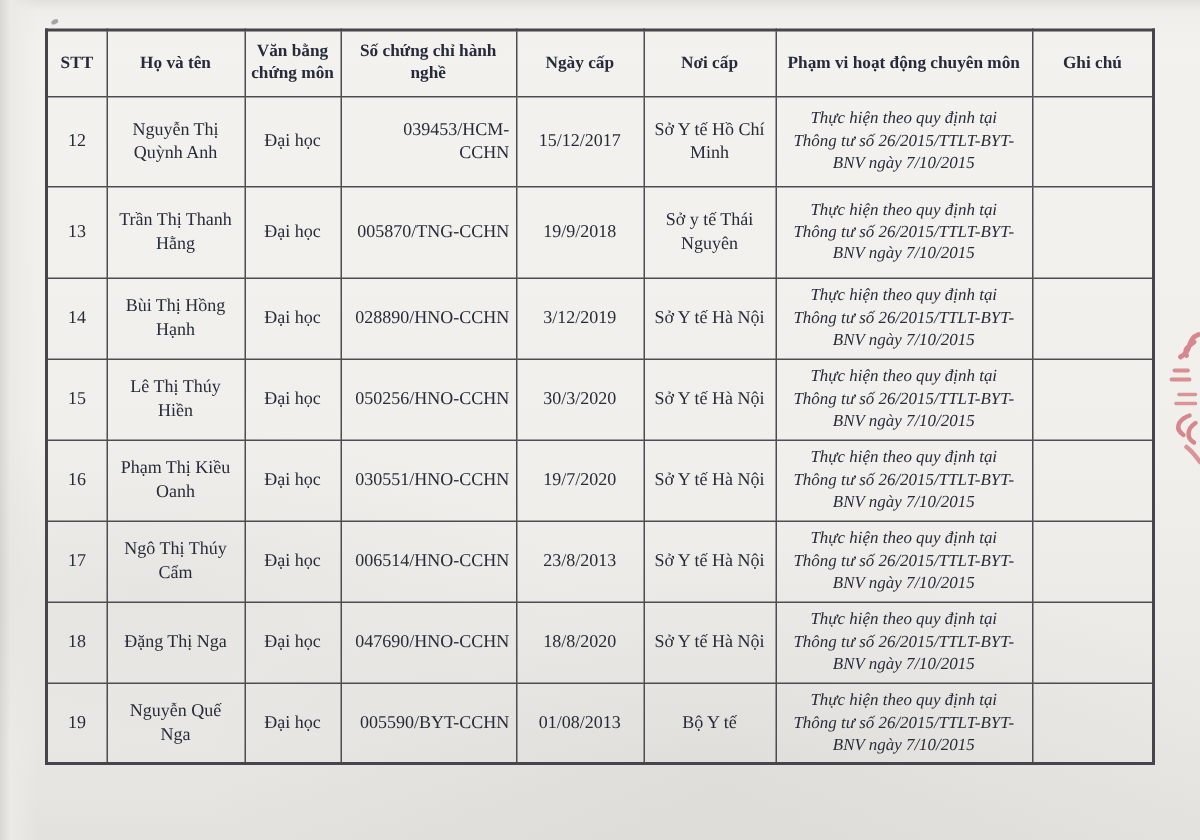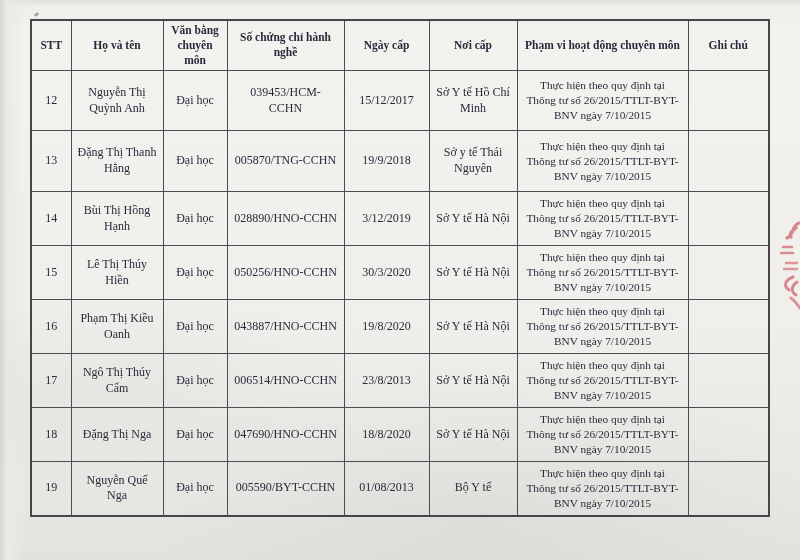--- a/index.html
+++ b/index.html
@@ -33,22 +33,22 @@
   }
   .doc{border:2px solid #45454b;}
   .doc th{
     font-size:11.5px;font-weight:bold;line-height:1.3;padding:2px 3px;
   }
   .doc td{
     font-size:12px;line-height:1.32;padding:2px 4px;
   }
   thead tr{height:44px;}
   tbody tr{height:54px;}
-  td.cert{white-space:pre-line;}
-  td.scope{font-size:11.3px;padding:2px 8px;}
+  td.cert{white-space:pre-line;text-align:right;}
+  td.scope{font-size:11.3px;padding:2px 8px;font-style:italic;}
   td.place{padding:14px 6px;}
   .stamp{
     position:absolute;right:-3px;top:220px;width:34px;height:92px;
     pointer-events:none;opacity:0.75;
   }
 </style>
 </head>
 <body>
 
 <div class="paper-grain"></div>
@@ -62,21 +62,21 @@
       <col style="width:117px">
     <col style="width:85px">
       <col style="width:88px">
       <col style="width:171px">
       <col style="width:81px">
   </colgroup>
   <thead>
     <tr>
       <th>STT</th>
       <th>Họ và tên</th>
-      <th>Văn bằng chuyên môn</th>
+      <th>Văn bằng chứng môn</th>
       <th>Số chứng chỉ hành nghề</th>
       <th>Ngày cấp</th>
       <th>Nơi cấp</th>
       <th>Phạm vi hoạt động chuyên môn</th>
       <th>Ghi chú</th>
     </tr>
   </thead>
   <tbody>
     <tr>
       <td>12</td>
@@ -84,21 +84,21 @@
       <td>Đại học</td>
       <td class="cert">039453/HCM-
 CCHN</td>
       <td>15/12/2017</td>
       <td class="place">Sở Y tế Hồ Chí Minh</td>
       <td class="scope">Thực hiện theo quy định tại Thông tư số 26/2015/TTLT-BYT-BNV ngày 7/10/2015</td>
       <td></td>
     </tr>
     <tr>
       <td>13</td>
-      <td>Đặng Thị Thanh Hằng</td>
+      <td>Trần Thị Thanh Hằng</td>
       <td>Đại học</td>
       <td class="cert">005870/TNG-CCHN</td>
       <td>19/9/2018</td>
       <td class="place">Sở y tế Thái Nguyên</td>
       <td class="scope">Thực hiện theo quy định tại Thông tư số 26/2015/TTLT-BYT-BNV ngày 7/10/2015</td>
       <td></td>
     </tr>
     <tr>
       <td>14</td>
       <td>Bùi Thị Hồng Hạnh</td>
@@ -116,22 +116,22 @@
       <td class="cert">050256/HNO-CCHN</td>
       <td>30/3/2020</td>
       <td class="place">Sở Y tế Hà Nội</td>
       <td class="scope">Thực hiện theo quy định tại Thông tư số 26/2015/TTLT-BYT-BNV ngày 7/10/2015</td>
       <td></td>
     </tr>
     <tr>
       <td>16</td>
       <td>Phạm Thị Kiều Oanh</td>
       <td>Đại học</td>
-      <td class="cert">043887/HNO-CCHN</td>
-      <td>19/8/2020</td>
+      <td class="cert">030551/HNO-CCHN</td>
+      <td>19/7/2020</td>
       <td class="place">Sở Y tế Hà Nội</td>
       <td class="scope">Thực hiện theo quy định tại Thông tư số 26/2015/TTLT-BYT-BNV ngày 7/10/2015</td>
       <td></td>
     </tr>
     <tr>
       <td>17</td>
       <td>Ngô Thị Thúy Cẩm</td>
       <td>Đại học</td>
       <td class="cert">006514/HNO-CCHN</td>
       <td>23/8/2013</td>

